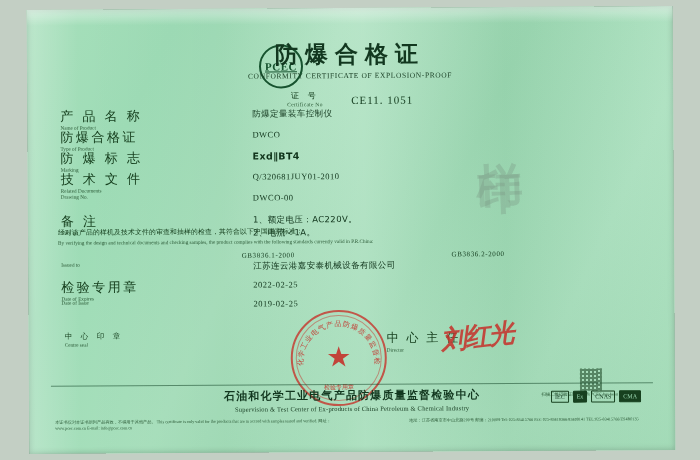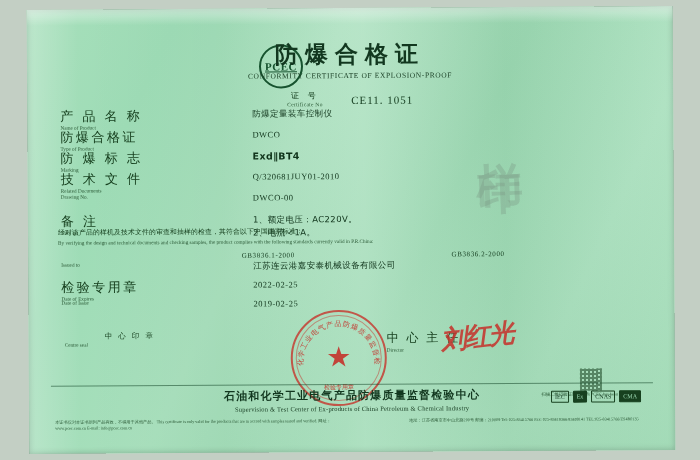--- a/index.html
+++ b/index.html
@@ -222,26 +222,25 @@
   }
   .lower-fields .frow { min-height: 19px; }
 
   
   .seal-label {
     position: absolute;
     left: 36px;
     top: 322px;
   }
   .seal-label .cn {
-    font-family: Liberation Sans, sans-serif;
+    font-family: Liberation Mono, monospace;
     font-size: 7.5px;
     letter-spacing: 2px;
     color: #17401f;
     display: block;
-    margin-left: 40px;
   }
   .seal-label .en {
     font-size: 5.2px;
     color: #2a5835;
     display: block;
     font-family: "Liberation Serif", serif;
   }
   .dir-label {
     position: absolute;
     left: 358px;

